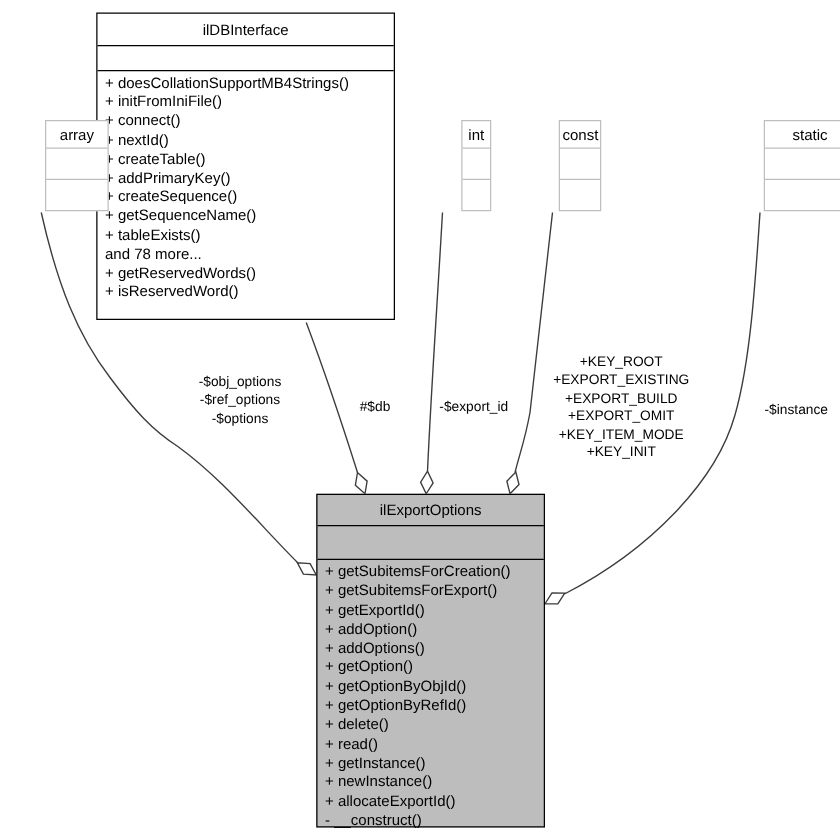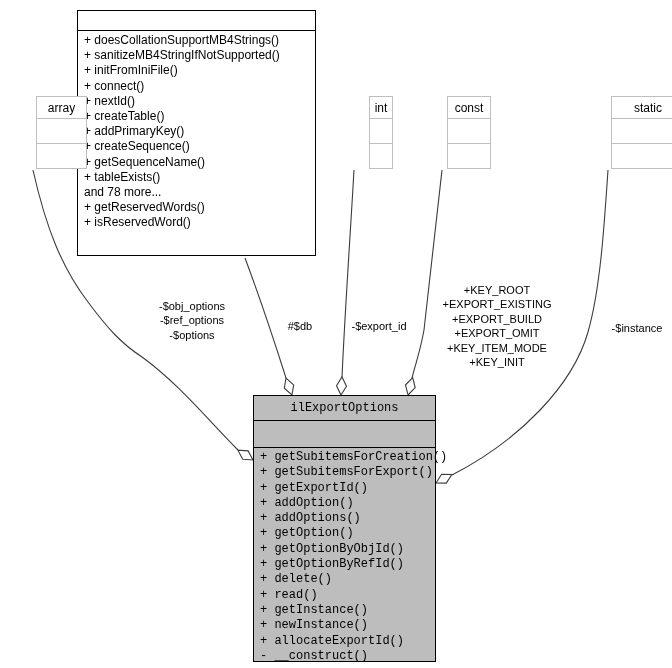--- a/index.html
+++ b/index.html
@@ -13,34 +13,34 @@
   .uml-class { position:absolute; border:1px solid #000; background:#fff; box-sizing:border-box; }
   .uml-class .title { text-align:center; font-size:12px; border-bottom:1px solid #000;
                       padding:6px 2px 5px 2px; white-space:nowrap; }
   .uml-class .attrs { border-bottom:1px solid #000; }
   .uml-class .methods { padding:2px 0 0 6px; font-size:12px; white-space:nowrap; }
 
   #ildbinterface { left:77px; top:10px; width:239px; height:246px; }
   #ildbinterface .attrs { height:19px; }
   #ildbinterface .methods { line-height:15.2px; }
 
-  #ilexportoptions { left:253px; top:395px; width:183px; height:267px; background:#bdbdbd;font-family:Liberation Mono, monospace; }
+  #ilexportoptions { left:253px; top:395px; width:183px; height:267px; background:#bdbdbd; }
   #ilexportoptions .title { padding:5px 2px; }
   #ilexportoptions .attrs { height:26px; }
   #ilexportoptions .methods { line-height:15.3px; }
 
   
   .uml-type { position:absolute; border:1px solid #bebebe; background:#fff; box-sizing:border-box;margin-left:31px; }
   .uml-type .title { text-align:center; font-size:12px; border-bottom:1px solid #bebebe;
                      padding:4px 2px 3px 2px; }
   .uml-type .row1 { height:24px; border-bottom:1px solid #bebebe; }
   .uml-type .row2 { height:25px; }
   #type-array  { left:5px;   top:96px; width:51px; height:73px; }
   #type-int    { left:338px; top:96px; width:24px; height:73px; }
-  #type-const  { left:416px; top:96px; width:44px; height:73px; }
+  #type-const  { left:416px; top:96px; width:34px; height:73px; }
   #type-static { left:580px; top:96px; width:74px; height:73px; }
 
   
   .edge-label { position:absolute; font-size:11px; line-height:14.4px;
                 text-align:center; white-space:nowrap; }
   #label-array  { left:137px; top:299px; width:110px;text-align:center; }
   #label-db     { left:272px; top:319px; width:56px;  }
   #label-int    { left:337px; top:319px; width:84px;  }
   #label-const  { left:424px; top:283px; width:146px; }
   #label-static { left:599px; top:321px; width:76px;  }
@@ -61,24 +61,24 @@
     <polygon fill="#ffffff" points="341,395 346.5,386.3 342,377 336.5,385.8"></polygon>
 
     <path d="M442,170 C435,235 427,300 424,330 C420,352 416,362 412,378"></path>
     <polygon fill="#ffffff" points="408,395 415.2,387.6 412.7,377.6 405.5,385"></polygon>
 
     <path d="M608,170 C604,230 600,290 588,332 C573,385 520,440 452,475"></path>
     <polygon fill="#ffffff" points="436,483 441.6,474.3 451.8,474.5 446.3,483.1"></polygon>
   </svg>
 
   <div class="uml-class" id="ildbinterface">
+    <div class="title">ilDBInterface</div>
     <div class="attrs"></div>
     <div class="methods">
         <div class="method-line">+ doesCollationSupportMB4Strings()</div>
-        <div class="method-line">+ sanitizeMB4StringIfNotSupported()</div>
         <div class="method-line">+ initFromIniFile()</div>
         <div class="method-line">+ connect()</div>
         <div class="method-line">+ nextId()</div>
         <div class="method-line">+ createTable()</div>
         <div class="method-line">+ addPrimaryKey()</div>
         <div class="method-line">+ createSequence()</div>
         <div class="method-line">+ getSequenceName()</div>
         <div class="method-line">+ tableExists()</div>
         <div class="method-line">and 78 more...</div>
         <div class="method-line">+ getReservedWords()</div>

